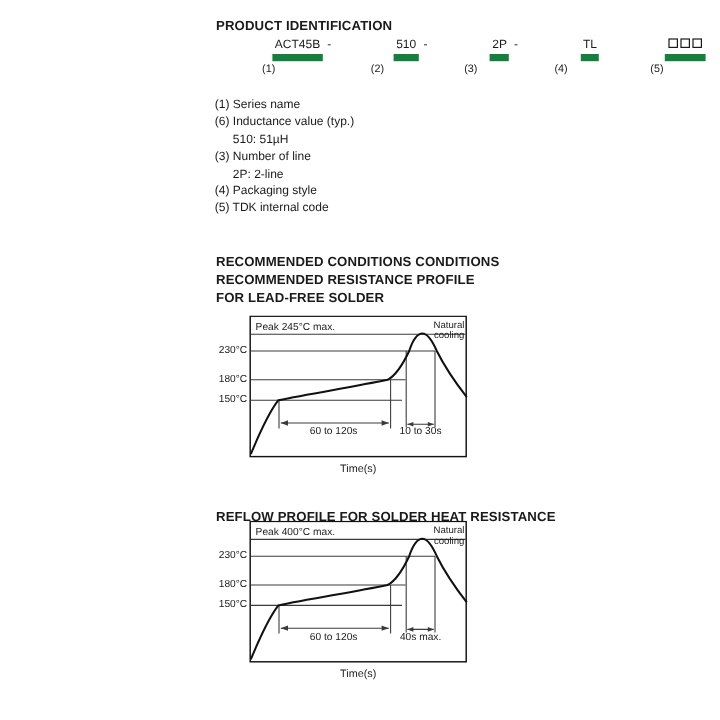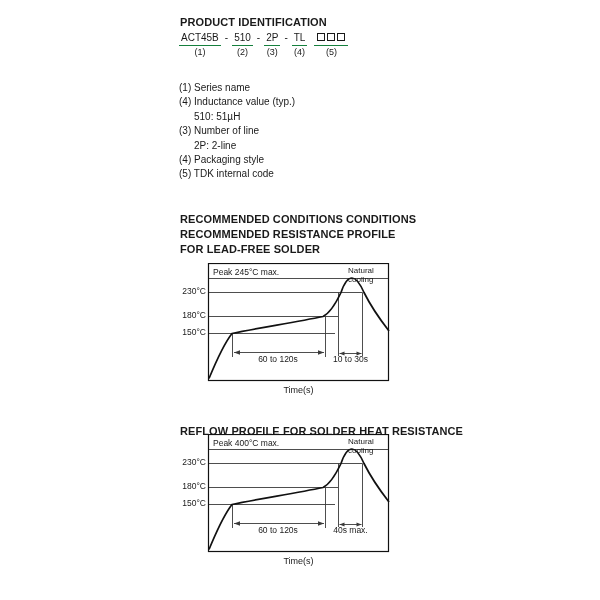--- a/index.html
+++ b/index.html
@@ -6,34 +6,34 @@
   body{
     width:600px;height:600px;background:#ffffff;position:relative;
     font-family:"Liberation Sans", sans-serif;color:#1a1a1a;overflow:hidden;
     -webkit-font-smoothing:antialiased;
   }
   .abs{position:absolute;}
   .heading{font-weight:bold;font-size:11px;letter-spacing:.1px;line-height:15.2px;white-space:nowrap;}
   
   .part-row{position:absolute;left:179px;top:32px;display:flex;align-items:flex-start;}
   .seg{text-align:center;}
-  .seg-val{font-size:10px;line-height:12px;padding:0 2px 1px;border-bottom:1px solid #15803d;white-space:nowrap;}
+  .seg-val{font-size:10px;line-height:12px;padding:0 2px 1px;border-bottom:6px solid #15803d;white-space:nowrap;margin-left:48px;}
   .seg-lab{font-size:9px;line-height:10px;margin-top:1px;}
   .dash{font-size:10px;line-height:12px;margin:0 4px;}
   .seg.codes{margin-left:7px;}
   .sq{display:inline-block;width:6px;height:6px;border:1px solid #1a1a1a;margin:0 1px;}
   
   .notes{position:absolute;left:179px;top:81px;font-size:10px;line-height:14.4px;}
   .note.ind{padding-left:15px;}
   
   .chart{position:absolute;width:212px;height:136px;}
   .chart svg{position:absolute;left:0;top:0;}
   .chart .ylab{position:absolute;left:0;width:28px;text-align:right;font-size:8.5px;line-height:10px;}
   .chart .peak{position:absolute;left:35px;top:5px;font-size:8.5px;line-height:9px;white-space:nowrap;}
-  .chart .cool{position:absolute;left:170px;top:4px;width:39px;text-align:left;font-size:8px;line-height:8.5px;}
+  .chart .cool{position:absolute;left:170px;top:4px;width:39px;text-align:right;font-size:8px;line-height:8.5px;}
   .chart .rng{position:absolute;top:92px;text-align:center;font-size:8.5px;line-height:9px;white-space:nowrap;}
   .chart .rng1{left:58px;width:84px;}
   .chart .rng2{left:140px;width:65px;}
   .chart .xlab{position:absolute;left:30px;top:122px;width:181px;text-align:center;font-size:9px;line-height:10px;}
   .grid{stroke:#3a3a3a;stroke-width:0.9;}
   .mk{stroke:#3a3a3a;stroke-width:0.9;}
   .frame{fill:none;stroke:#111111;stroke-width:1.2;}
   .curve{fill:none;stroke:#111111;stroke-width:1.7;}
   .ah{fill:#3a3a3a;}
 </style>
@@ -63,21 +63,21 @@
     <div class="seg-lab">(4)</div>
   </div>
   <div class="seg codes">
     <div class="seg-val"><span class="sq"></span><span class="sq"></span><span class="sq"></span></div>
     <div class="seg-lab">(5)</div>
   </div>
 </div>
 
 <div class="notes">
   <div class="note">(1) Series name</div>
-  <div class="note">(4) Inductance value (typ.)</div>
+  <div class="note">(6) Inductance value (typ.)</div>
   <div class="note ind">510: 51µH</div>
   <div class="note">(3) Number of line</div>
   <div class="note ind">2P: 2-line</div>
   <div class="note">(4) Packaging style</div>
   <div class="note">(5) TDK internal code</div>
 </div>
 
 <div class="abs" style="left:180px;top:212px;">
   <div class="heading">RECOMMENDED CONDITIONS CONDITIONS</div>
   <div class="heading">RECOMMENDED RESISTANCE PROFILE</div>

